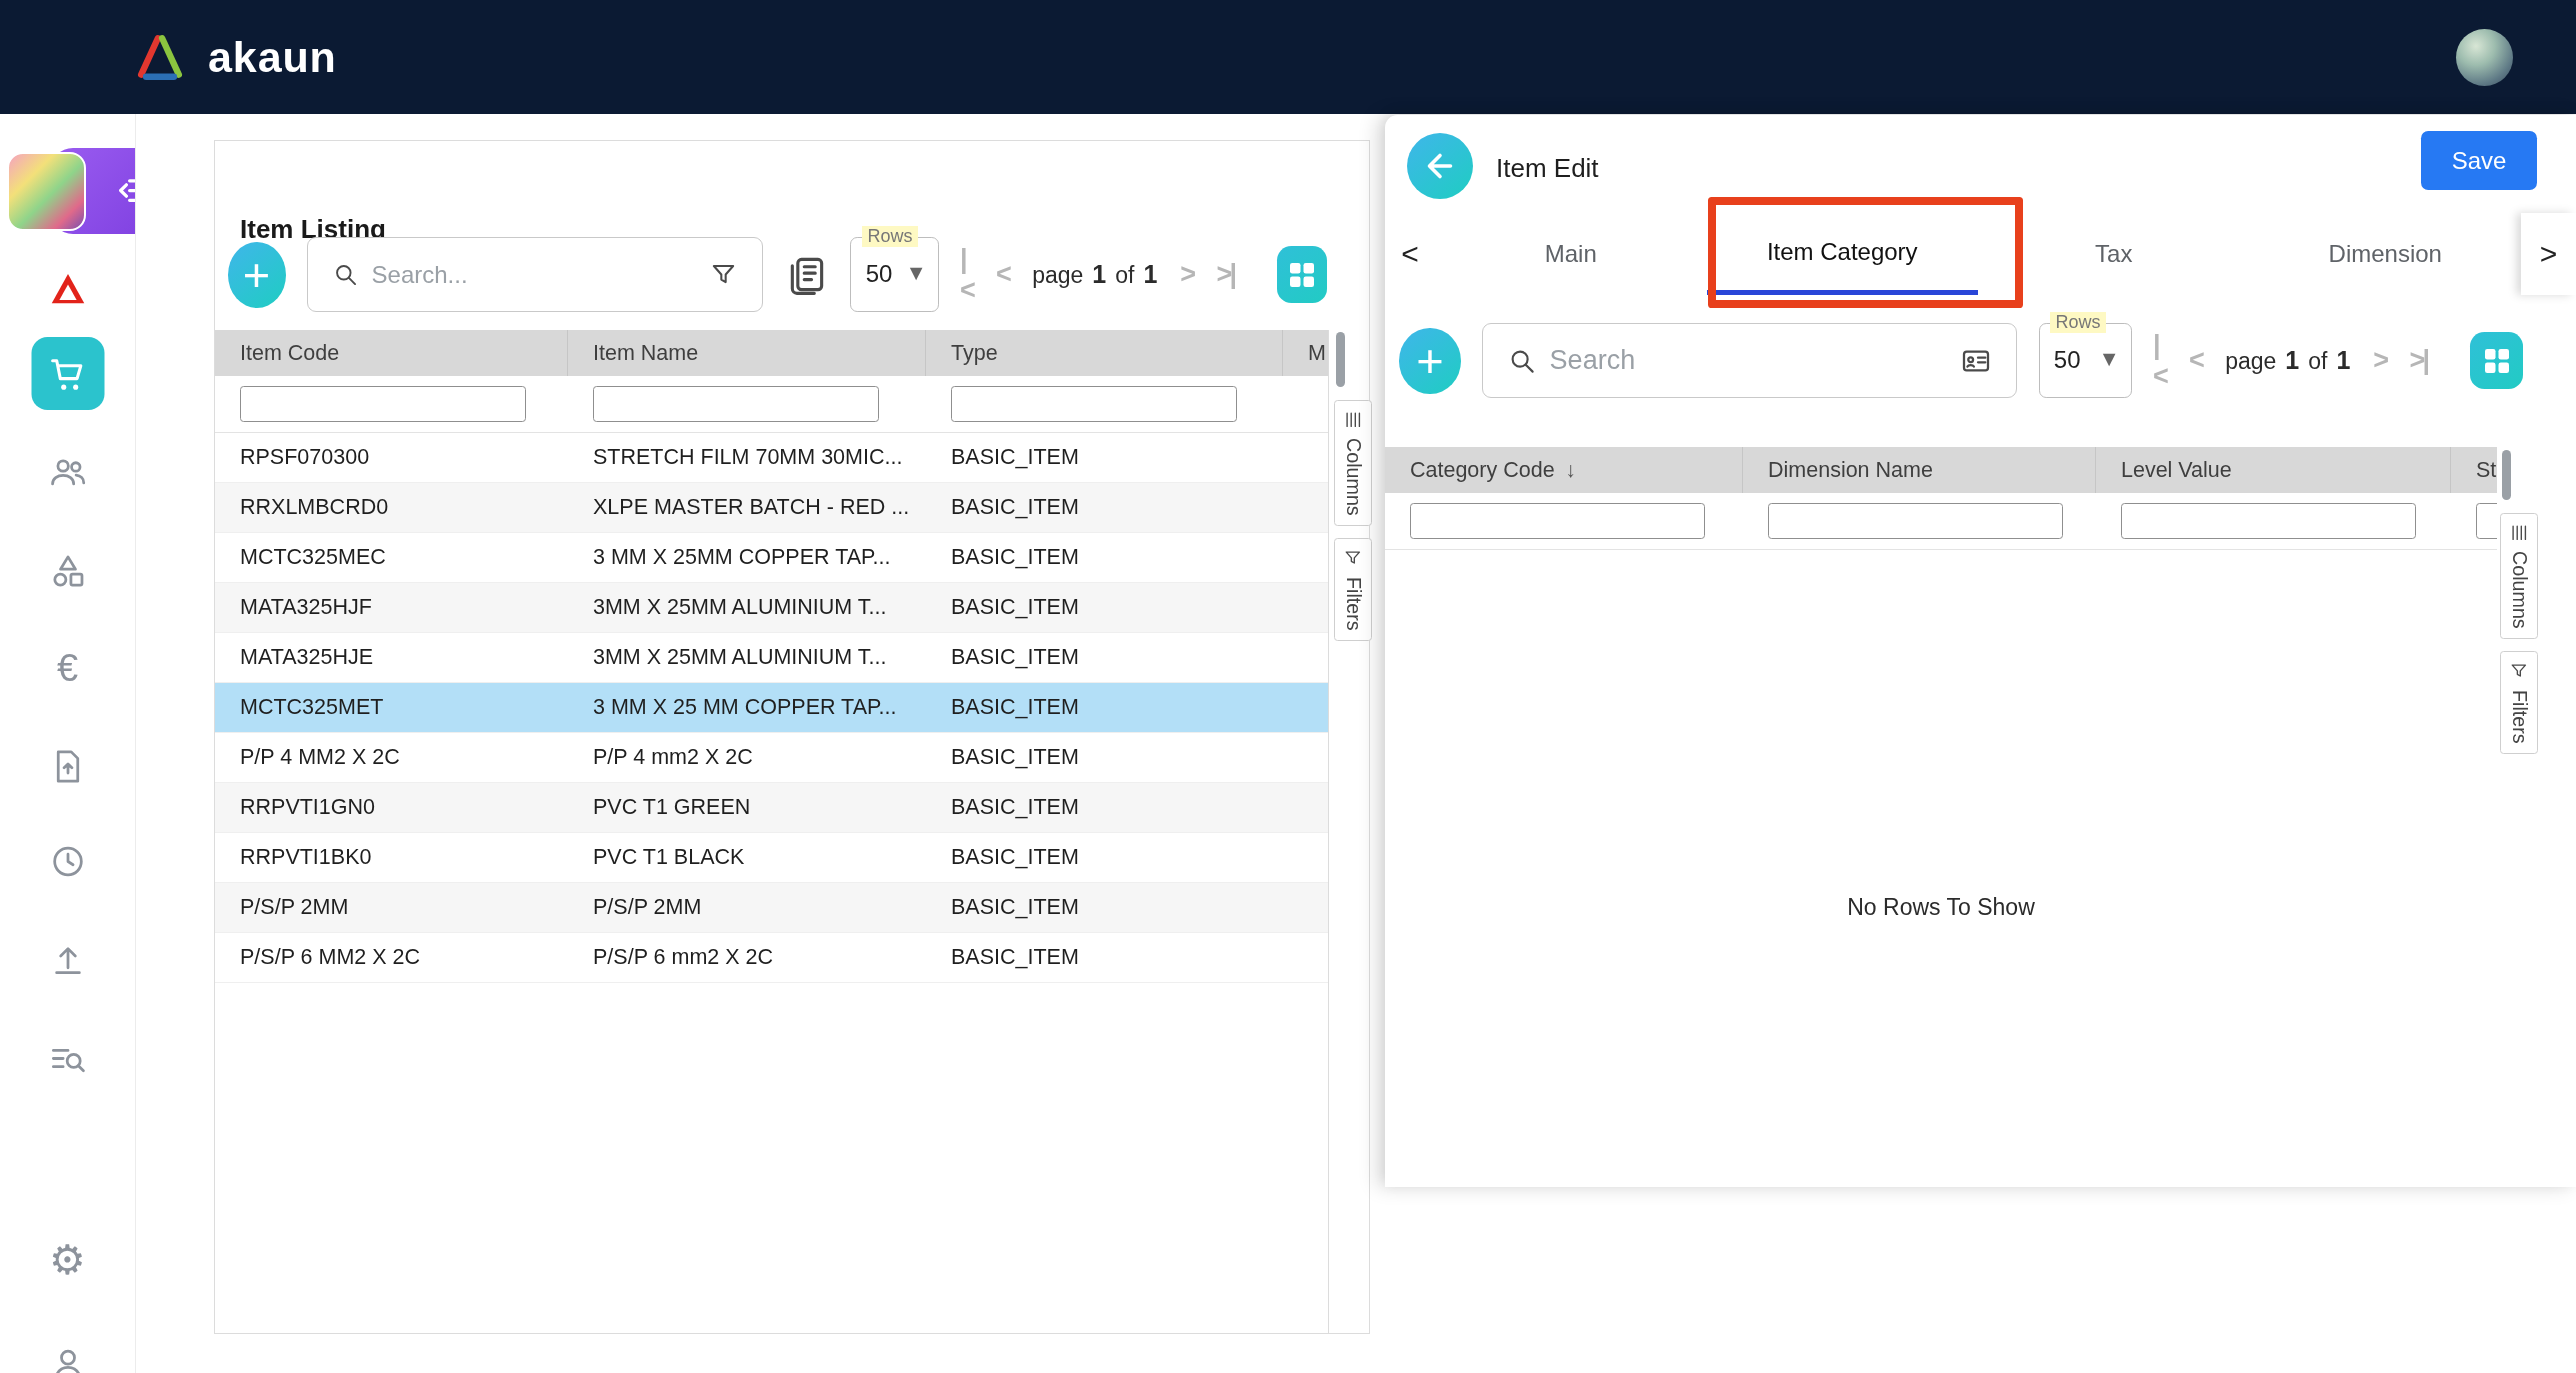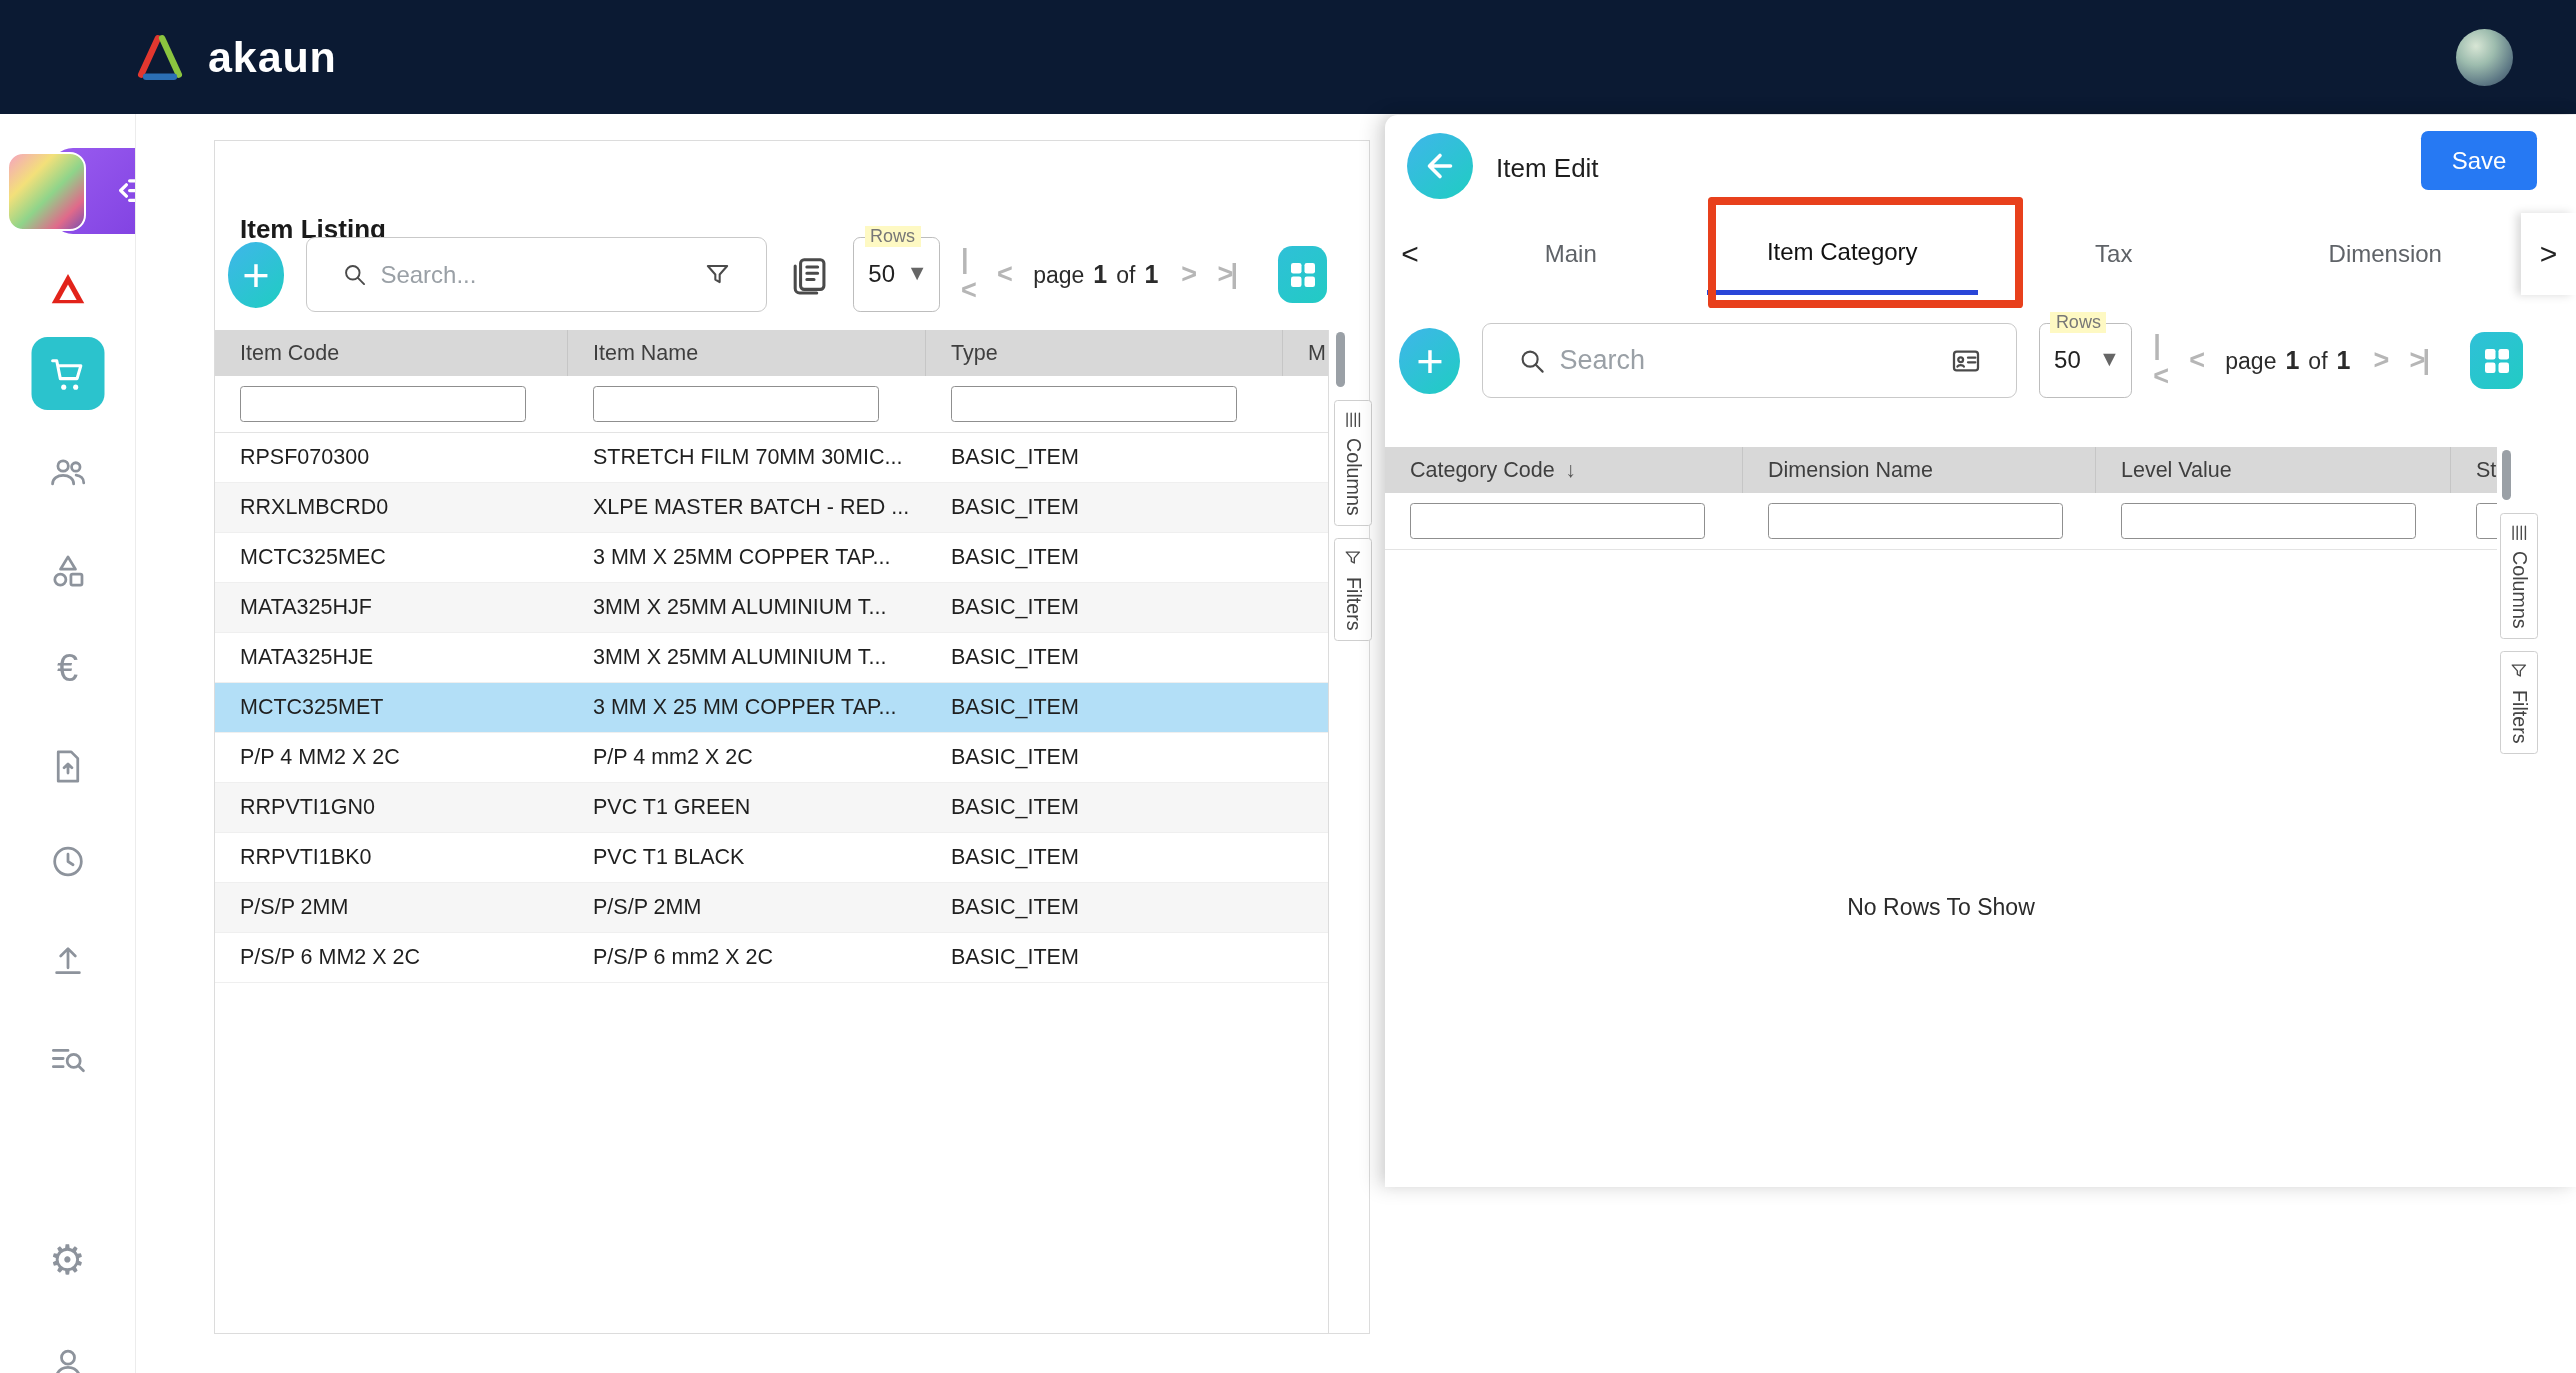--- a/index.html
+++ b/index.html
@@ -23,21 +23,21 @@
   .app-pill { position:absolute; left:50px; top:34px; width:118px; height:86px; border-radius:23px; background:linear-gradient(135deg,#9a5cf0,#7e3fe0); }
   .app-pill svg { position:absolute; right:14.3px; top:23px; width:39px; height:39px; }
   .app-photo { position:absolute; left:7.2px; top:38px; width:79px; height:79px; border-radius:16px; z-index:2;
                background: linear-gradient(135deg,#f5a3c0 0%, #f3e07a 30%, #8fd48a 55%, #e06a8a 80%, #7a4fb0 100%); border:2.7px solid #fff; }
 
   
   .circle-btn { width:66px; height:66px; border-radius:50%; background:linear-gradient(140deg,#3fb6ea,#1fcdc2); border:none;
                 color:#fff; font-size:47px; font-weight:400; display:flex; align-items:center; justify-content:center; cursor:pointer; line-height:1; }
   .grid-btn { width:57px; height:57px; border-radius:14.3px; background:linear-gradient(140deg,#2fc0d8,#22cbc4); border:none; display:flex; align-items:center; justify-content:center; cursor:pointer; }
   .grid-btn svg { width:36px; height:36px; }
-  .searchbox { height:75px; border:0.9px solid #c9c9c9; border-radius:9px; background:#fff; display:flex; align-items:center; padding:0 34px; gap:12.5px; }
+  .searchbox { height:75px; border:0.9px solid #c9c9c9; border-radius:9px; background:#fff; display:flex; align-items:center; padding:0 24px; gap:12.5px; }
   .searchbox input { border:none; outline:none; flex:1; font-size:24px; color:#333; font-family:"Liberation Sans",sans-serif; background:transparent; }
   .searchbox input::placeholder { color:#9aa0a6; }
   .rows-box { position:relative; width:100px; height:75px; border:0.9px solid #bdbdbd; border-radius:7.2px; background:#fff; }
   .rows-label { position:absolute; left:10.7px; top:-12.5px; background:#fef9c3; padding:0 5.4px; font-size:18px; color:#777; }
   .rows-value { position:absolute; left:14.3px; top:21.5px; font-size:24px; color:#222; }
   .rows-caret { position:absolute; right:10.7px; top:23px; font-size:21.5px; color:#666; }
   .pager { display:flex; align-items:center; gap:23px; color:#b6b6b6; font-size:27px; }
   .pager .pg-btn { letter-spacing:-2.7px; font-weight:700; color:#b6b6b6; cursor:default; }
   .page-ind { color:#2b2b2b; font-size:23px; display:flex; gap:9px; align-items:baseline; }
   .page-ind b { font-size:25px; }

